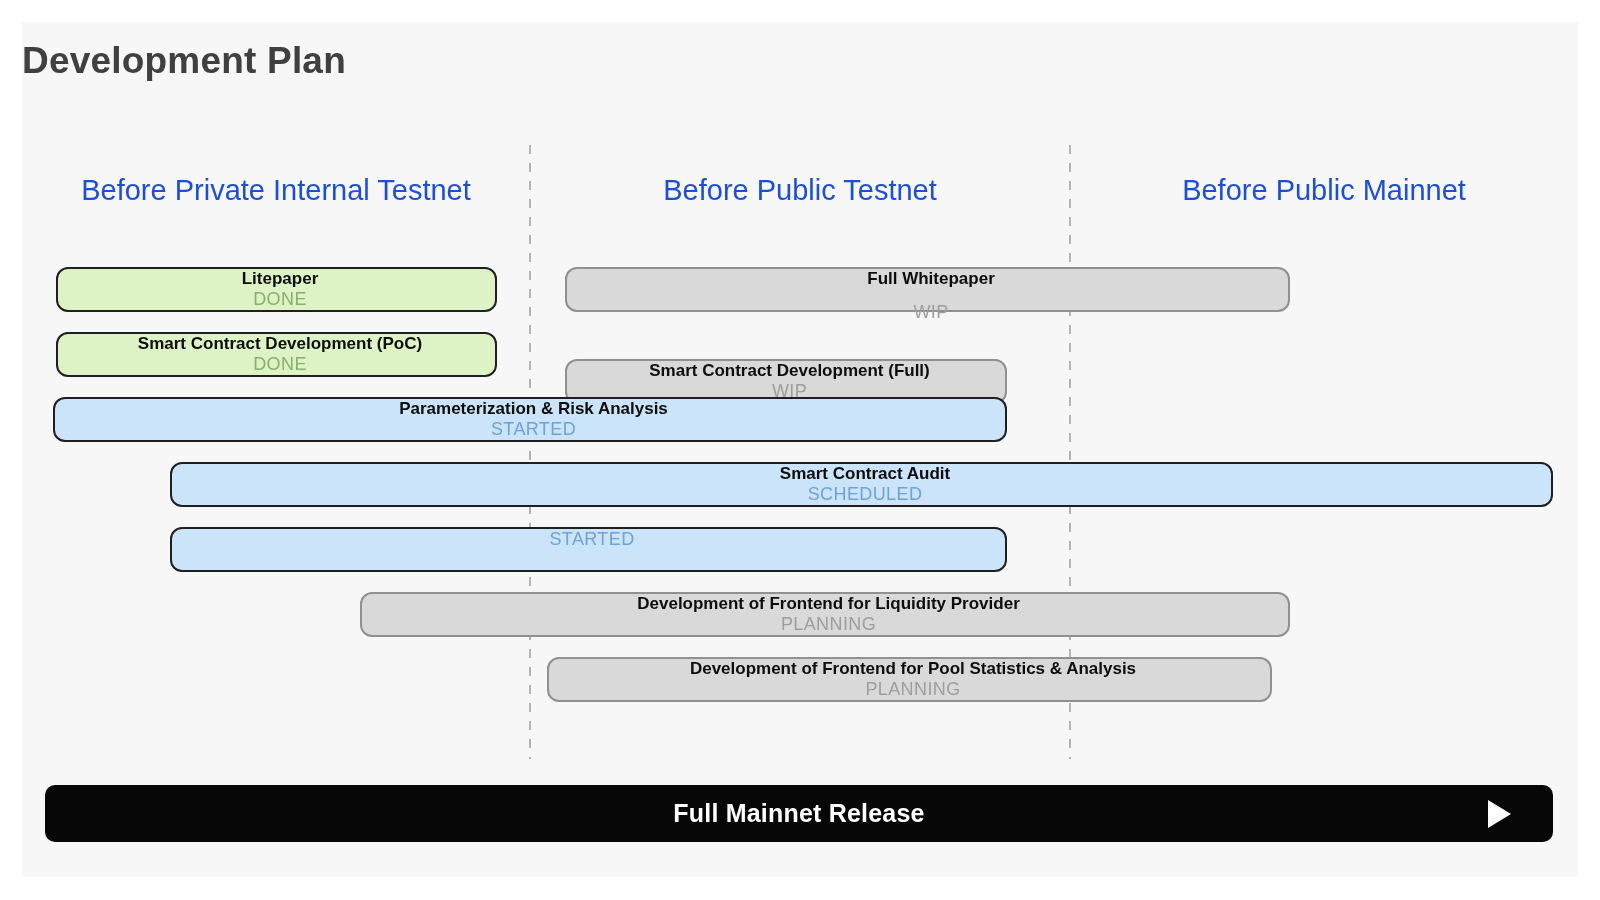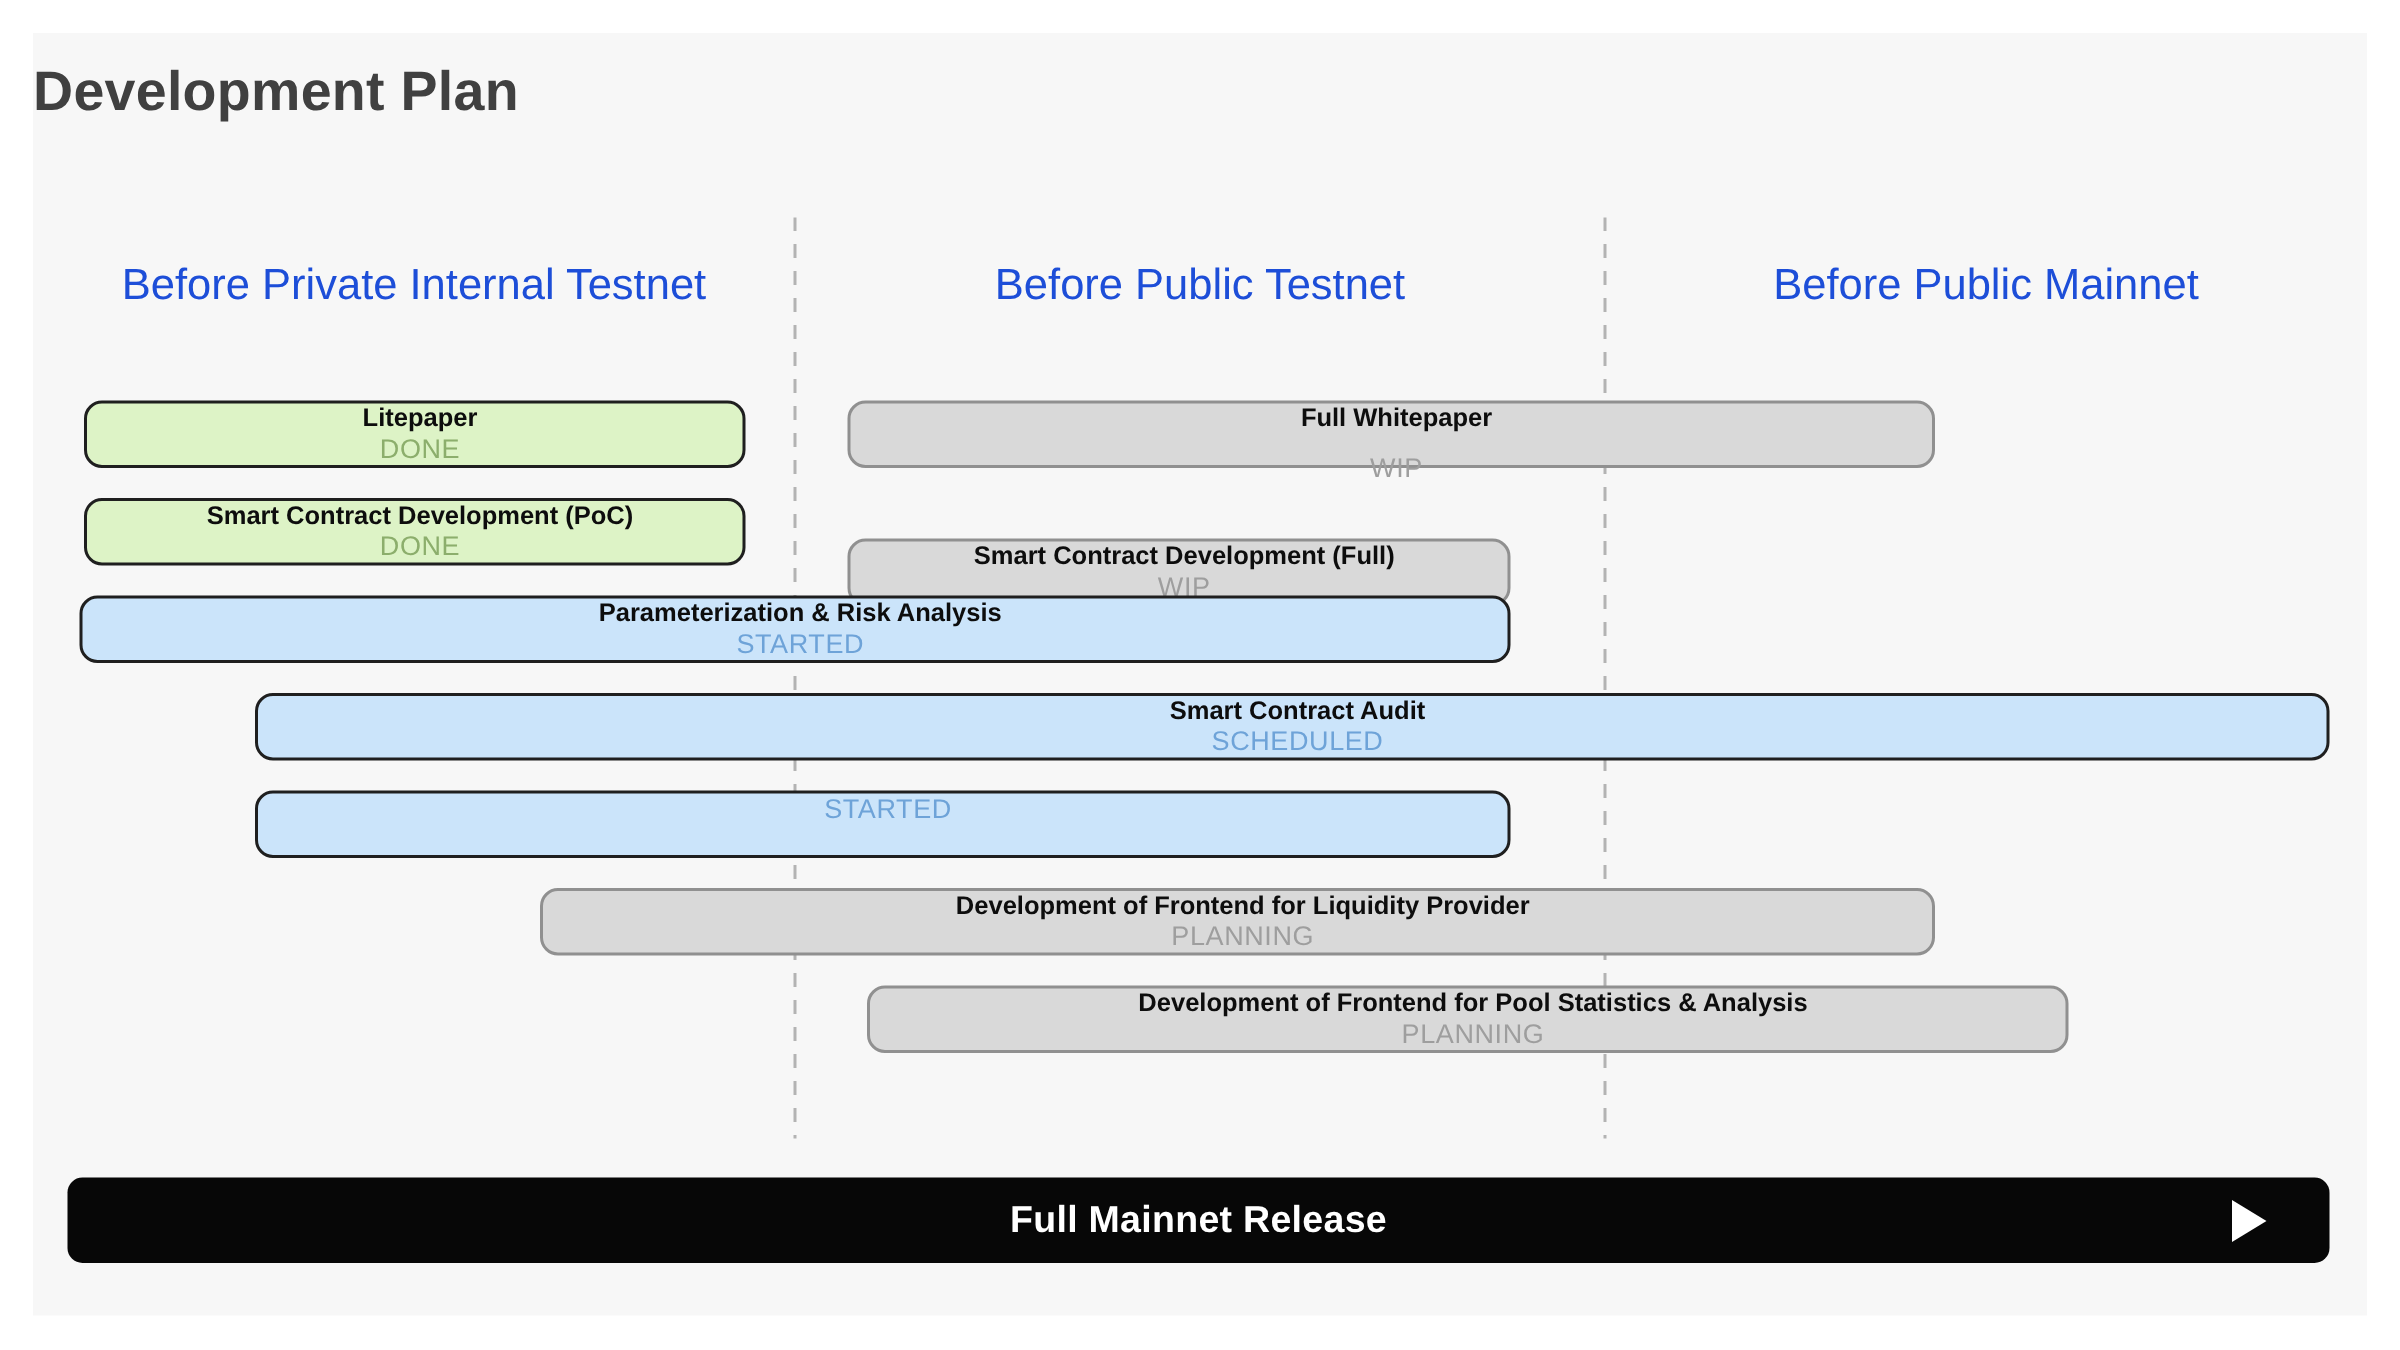--- a/index.html
+++ b/index.html
@@ -140,21 +140,21 @@
           <span class="task-label">Smart Contract Audit</span>
           <span class="task-status" style="color: rgb(110, 163, 216);">SCHEDULED</span>
         </div>
         <div class="task started" style="left: 148px; top: 505px; width: 837px; background: rgb(203, 228, 250); border-color: rgb(31, 31, 31);">
           <span class="task-status" style="color: rgb(110, 163, 216);">STARTED</span>
         </div>
         <div class="task pending" style="left: 338px; top: 570px; width: 930px; background: rgb(217, 217, 217); border-color: rgb(144, 144, 144);">
           <span class="task-label">Development of Frontend for Liquidity Provider</span>
           <span class="task-status" style="color: rgb(158, 158, 158);">PLANNING</span>
         </div>
-        <div class="task pending" style="left: 556px; top: 635px; width: 801px; background: rgb(217, 217, 217); border-color: rgb(144, 144, 144);">
+        <div class="task pending" style="left: 525px; top: 635px; width: 725px; background: rgb(217, 217, 217); border-color: rgb(144, 144, 144);">
           <span class="task-label">Development of Frontend for Pool Statistics &amp; Analysis</span>
           <span class="task-status" style="color: rgb(158, 158, 158);">PLANNING</span>
         </div>
       </div>
 
     <div class="release">
       <span class="release-label">Full Mainnet Release</span>
       <span class="play-icon"></span>
     </div>
 

